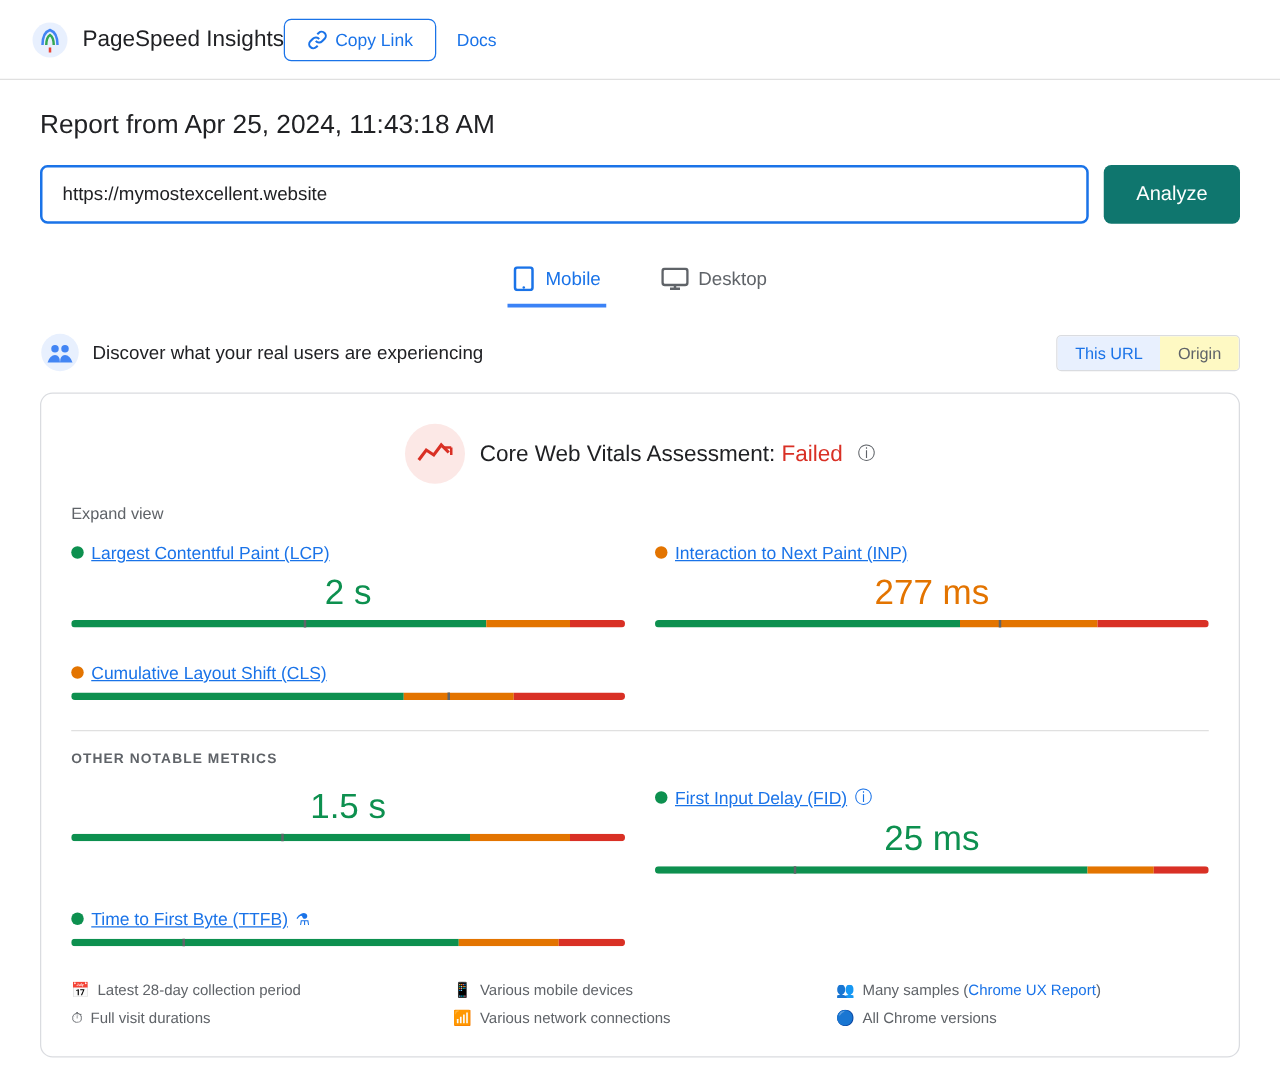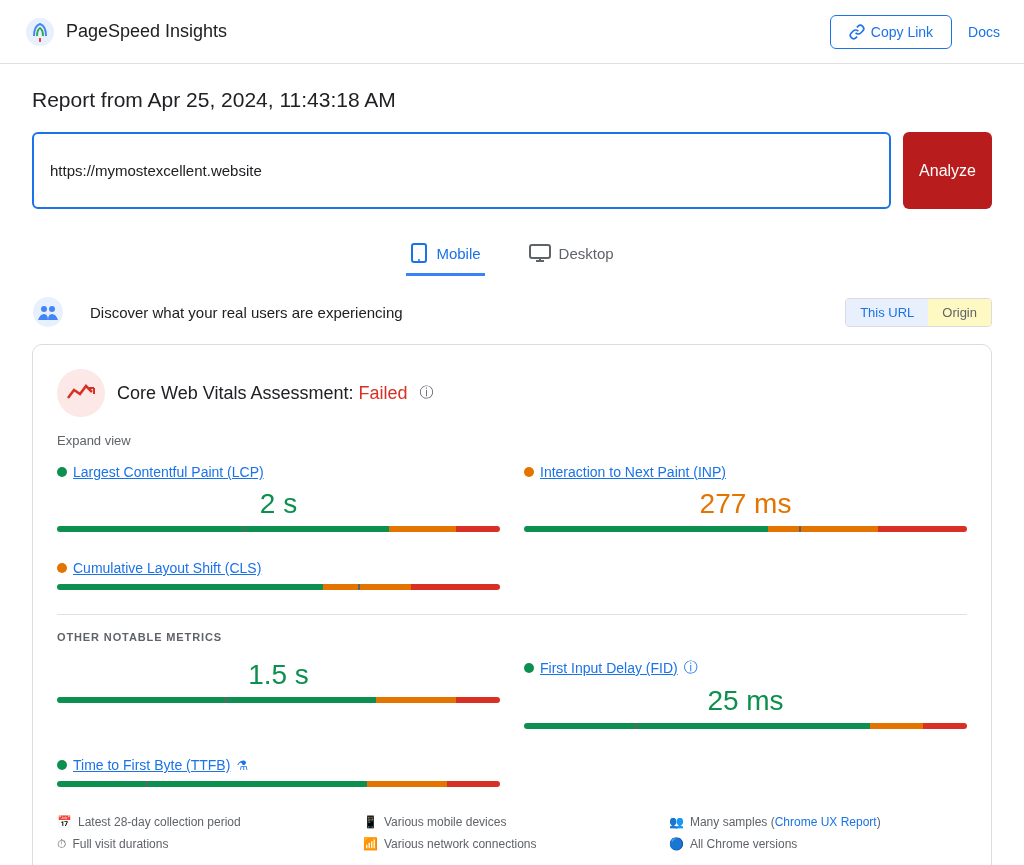--- a/index.html
+++ b/index.html
@@ -1,20 +1,20 @@
 <!DOCTYPE html>
 <html><head>
   <meta charset="utf-8">
   <style>
     * { box-sizing: border-box; margin: 0; padding: 0; }
     body { font-family: 'Google Sans', Arial, sans-serif; background: #fff; color: #202124; font-size: 14px; }
 
     
     .header {
-      display: flex; align-items: center; justify-content: space-between;
+      display: flex; align-items: center; 
       padding: 10px 24px; border-bottom: 1px solid #e0e0e0; height: 64px;
     }
     .header-left { display: flex; align-items: center; gap: 10px; }
     .header-title { font-size: 18px; font-weight: 500; color: #202124; }
     .header-right { display: flex; align-items: center; gap: 16px; }
     .copy-link-btn {
       display: flex; align-items: center; gap: 6px;
       border: 1.5px solid #1a73e8; border-radius: 6px;
       padding: 8px 18px; color: #1a73e8; background: #fff;
       font-size: 14px; font-weight: 500; cursor: pointer;
@@ -22,60 +22,60 @@
     .docs-link { color: #1a73e8; font-size: 14px; font-weight: 500; text-decoration: none; cursor: pointer; }
 
     
     .main { padding: 24px 32px; max-width: 1024px; }
 
     .report-date { font-size: 21px; font-weight: 400; margin-bottom: 20px; color: #202124; }
 
     
     .url-bar { display: flex; gap: 12px; margin-bottom: 24px; }
     .url-input {
-      flex: 1; padding: 28px 16px; border: 2px solid #1a73e8;
+      flex: 1; padding: 13px 16px; border: 2px solid #1a73e8;
       border-radius: 6px; font-size: 15px; outline: none; color: #202124;
     }
     .analyze-btn {
-      background: #b91c1c; color: #fff; border: none;
-      border-radius: 6px; padding: 14px 16px; font-size: 16px;
+      background: #0f766e; color: #fff; border: none;
+      border-radius: 6px; padding: 14px 26px; font-size: 16px;
       font-weight: 500; cursor: pointer; white-space: nowrap;
     }
 
     
     .tabs { display: flex; justify-content: center; gap: 40px; margin-bottom: 20px; }
     .tab {
       display: flex; align-items: center; gap: 8px;
       padding: 10px 4px; font-size: 15px; cursor: pointer;
       border-bottom: 3px solid transparent; color: #5f6368; font-weight: 500;
     }
     .tab.active { color: #1a73e8; border-bottom: 3px solid #3b82f6; }
 
     
     .real-users-bar {
       display: flex; align-items: center; justify-content: space-between;
       margin-bottom: 16px;
     }
-    .real-users-left { display: flex; align-items: center; gap: 26px; }
+    .real-users-left { display: flex; align-items: center; gap: 10px; }
     .real-users-text { font-size: 15px; color: #202124; }
     .url-origin-toggle { display: flex; border: 1px solid #dadce0; border-radius: 4px; overflow: hidden; }
     .toggle-btn {
       padding: 6px 14px; font-size: 13px; cursor: pointer;
       background: #fef9c3; border: none; color: #5f6368;
     }
     .toggle-btn.active { background: #e8f0fe; color: #1a73e8; font-weight: 500; }
 
     
     .metrics-card {
       border: 1px solid #dadce0; border-radius: 10px;
       padding: 24px; margin-bottom: 8px;
     }
 
     
-    .cwv-header { display: flex; align-items: center; gap: 12px; margin-bottom: 16px; }
+    .cwv-header { display: flex; align-items: center; gap: 12px; margin-bottom: 16px; justify-content: center; }
     .cwv-icon-wrapper {
       width: 48px; height: 48px; background: #fce8e6;
       border-radius: 50%; display: flex; align-items: center; justify-content: center;
     }
     .cwv-title { font-size: 18px; font-weight: 400; color: #202124; }
     .cwv-failed { color: #d93025; font-weight: 500; }
     .expand-view { text-align: left; color: #5f6368; font-size: 13px; cursor: pointer; margin-bottom: 16px; }
 
     
     .metrics-grid { display: grid; grid-template-columns: 1fr 1fr; gap: 24px; margin-bottom: 20px; }

